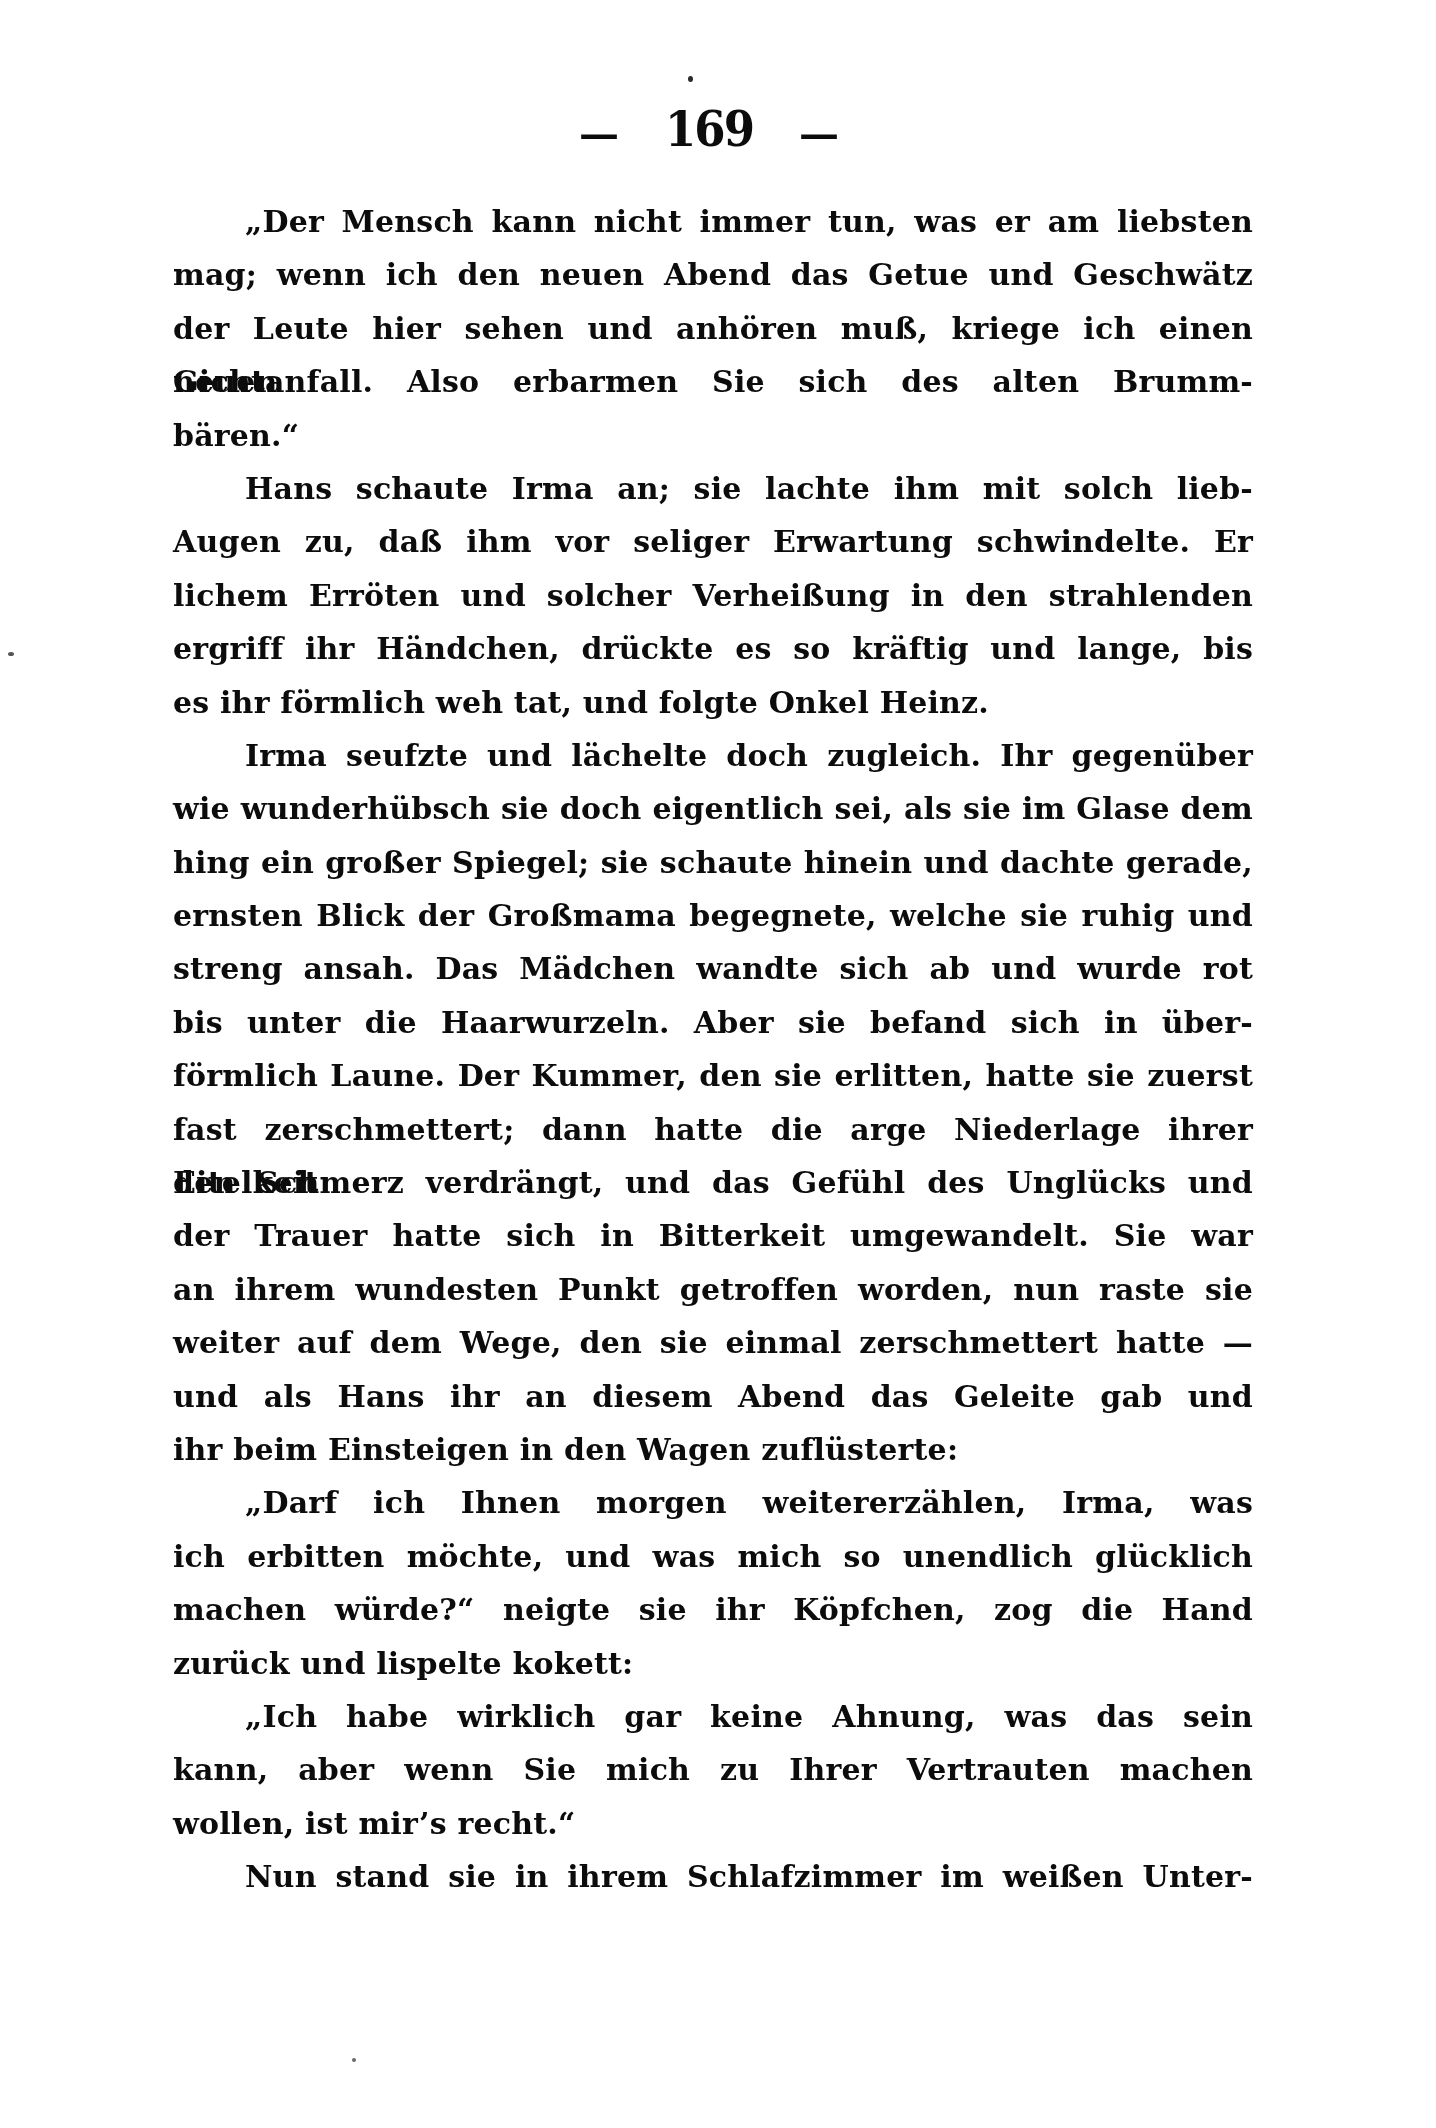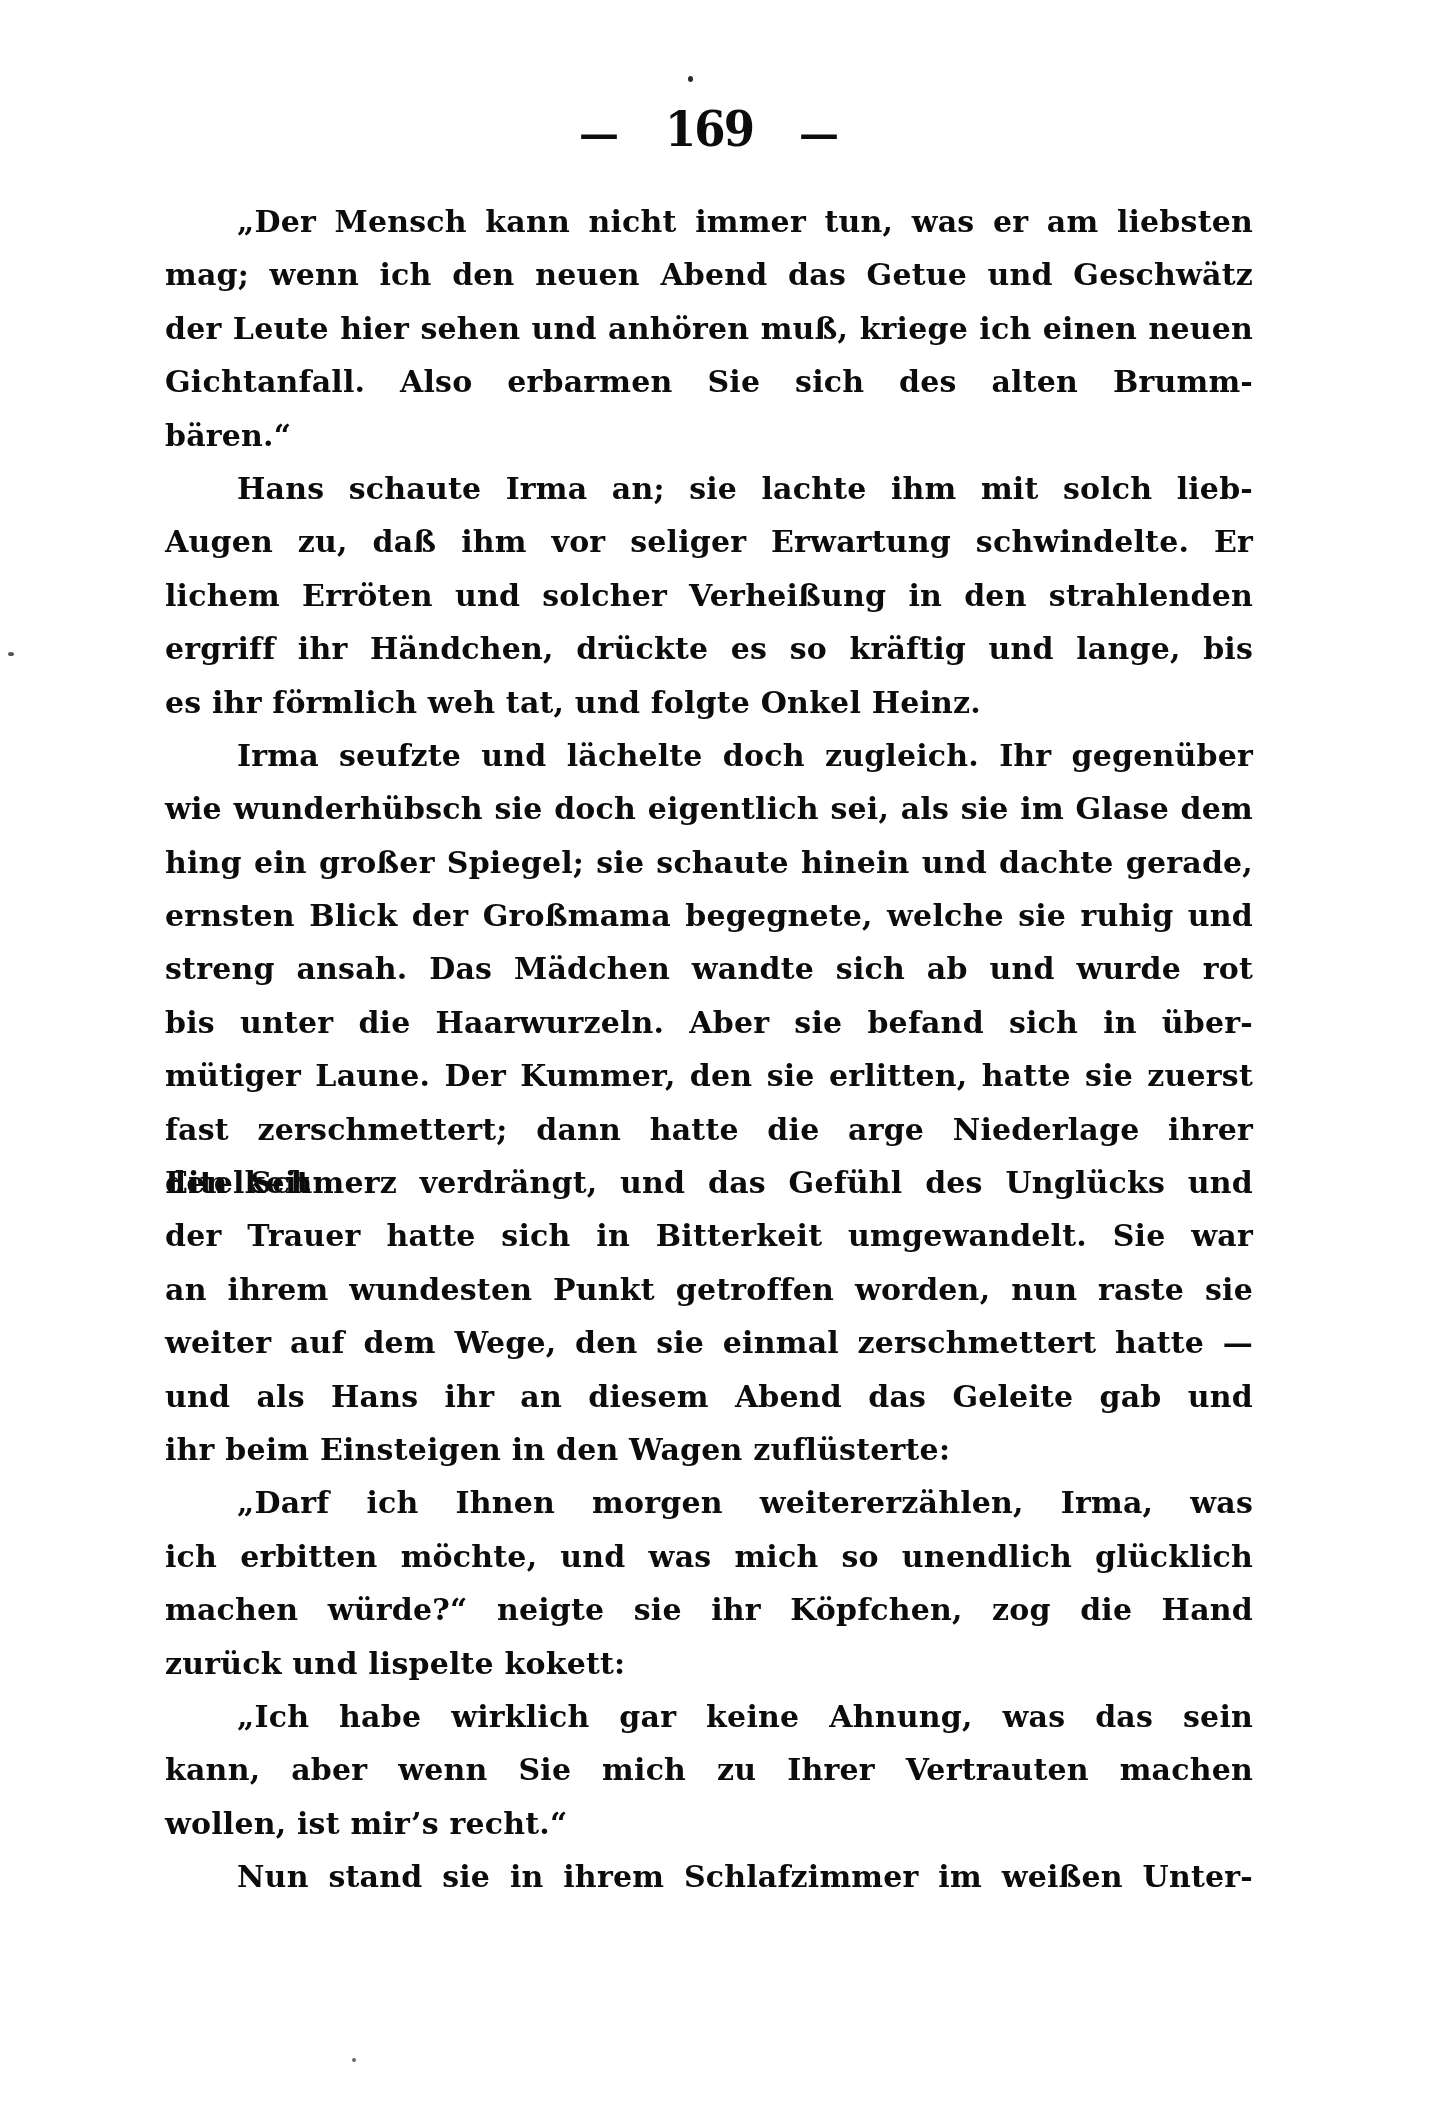--- a/index.html
+++ b/index.html
@@ -35,20 +35,21 @@
     position: absolute;
     top: 195px; left: 165px; width: 1088px;
   }
   .line {
     height: 53.4px;
     line-height: 53.4px;
     font-size: 30px;
     font-weight: bold;
     letter-spacing: 0.2px;
     text-align: left;
+    margin-left: 8px;
   }
   .line.just {
     text-align: justify;
     text-align-last: justify;
   }
   .line.indent { text-indent: 72px; }
   .speck {
     position: absolute;
     background: #2a2a2a;
     border-radius: 50%;
@@ -78,21 +79,21 @@
       <div class="line just">Augen zu, daß ihm vor seliger Erwartung schwindelte. Er</div>
       <div class="line just">lichem Erröten und solcher Verheißung in den strahlenden</div>
       <div class="line just">ergriff ihr Händchen, drückte es so kräftig und lange, bis</div>
       <div class="line">es ihr förmlich weh tat, und folgte Onkel Heinz.</div>
       <div class="line indent just">Irma seufzte und lächelte doch zugleich. Ihr gegenüber</div>
       <div class="line just">wie wunderhübsch sie doch eigentlich sei, als sie im Glase dem</div>
       <div class="line just">hing ein großer Spiegel; sie schaute hinein und dachte gerade,</div>
       <div class="line just">ernsten Blick der Großmama begegnete, welche sie ruhig und</div>
       <div class="line just">streng ansah. Das Mädchen wandte sich ab und wurde rot</div>
       <div class="line just">bis unter die Haarwurzeln. Aber sie befand sich in über-</div>
-      <div class="line just">mütiger Laune. Der Kummer, den sie erlitten, hatte sie zuerst</div>
+      <div class="line just">förmlich Laune. Der Kummer, den sie erlitten, hatte sie zuerst</div>
       <div class="line just">fast zerschmettert; dann hatte die arge Niederlage ihrer Eitelkeit</div>
       <div class="line just">den Schmerz verdrängt, und das Gefühl des Unglücks und</div>
       <div class="line just">der Trauer hatte sich in Bitterkeit umgewandelt. Sie war</div>
       <div class="line just">an ihrem wundesten Punkt getroffen worden, nun raste sie</div>
       <div class="line just">weiter auf dem Wege, den sie einmal zerschmettert hatte —</div>
       <div class="line just">und als Hans ihr an diesem Abend das Geleite gab und</div>
       <div class="line">ihr beim Einsteigen in den Wagen zuflüsterte:</div>
       <div class="line indent just">„Darf ich Ihnen morgen weitererzählen, Irma, was</div>
       <div class="line just">ich erbitten möchte, und was mich so unendlich glücklich</div>
       <div class="line just">machen würde?“ neigte sie ihr Köpfchen, zog die Hand</div>

